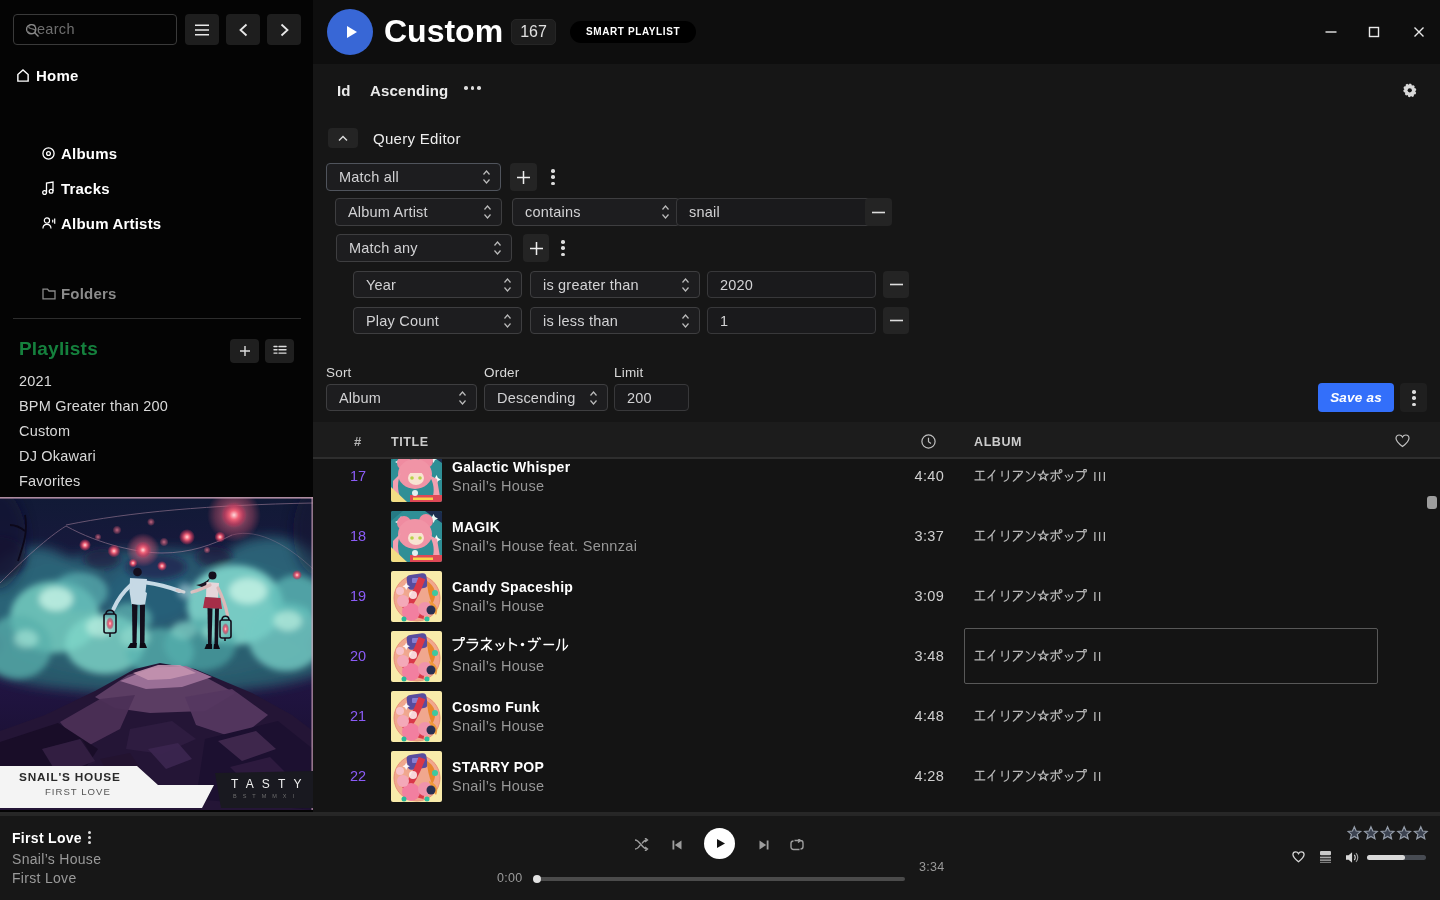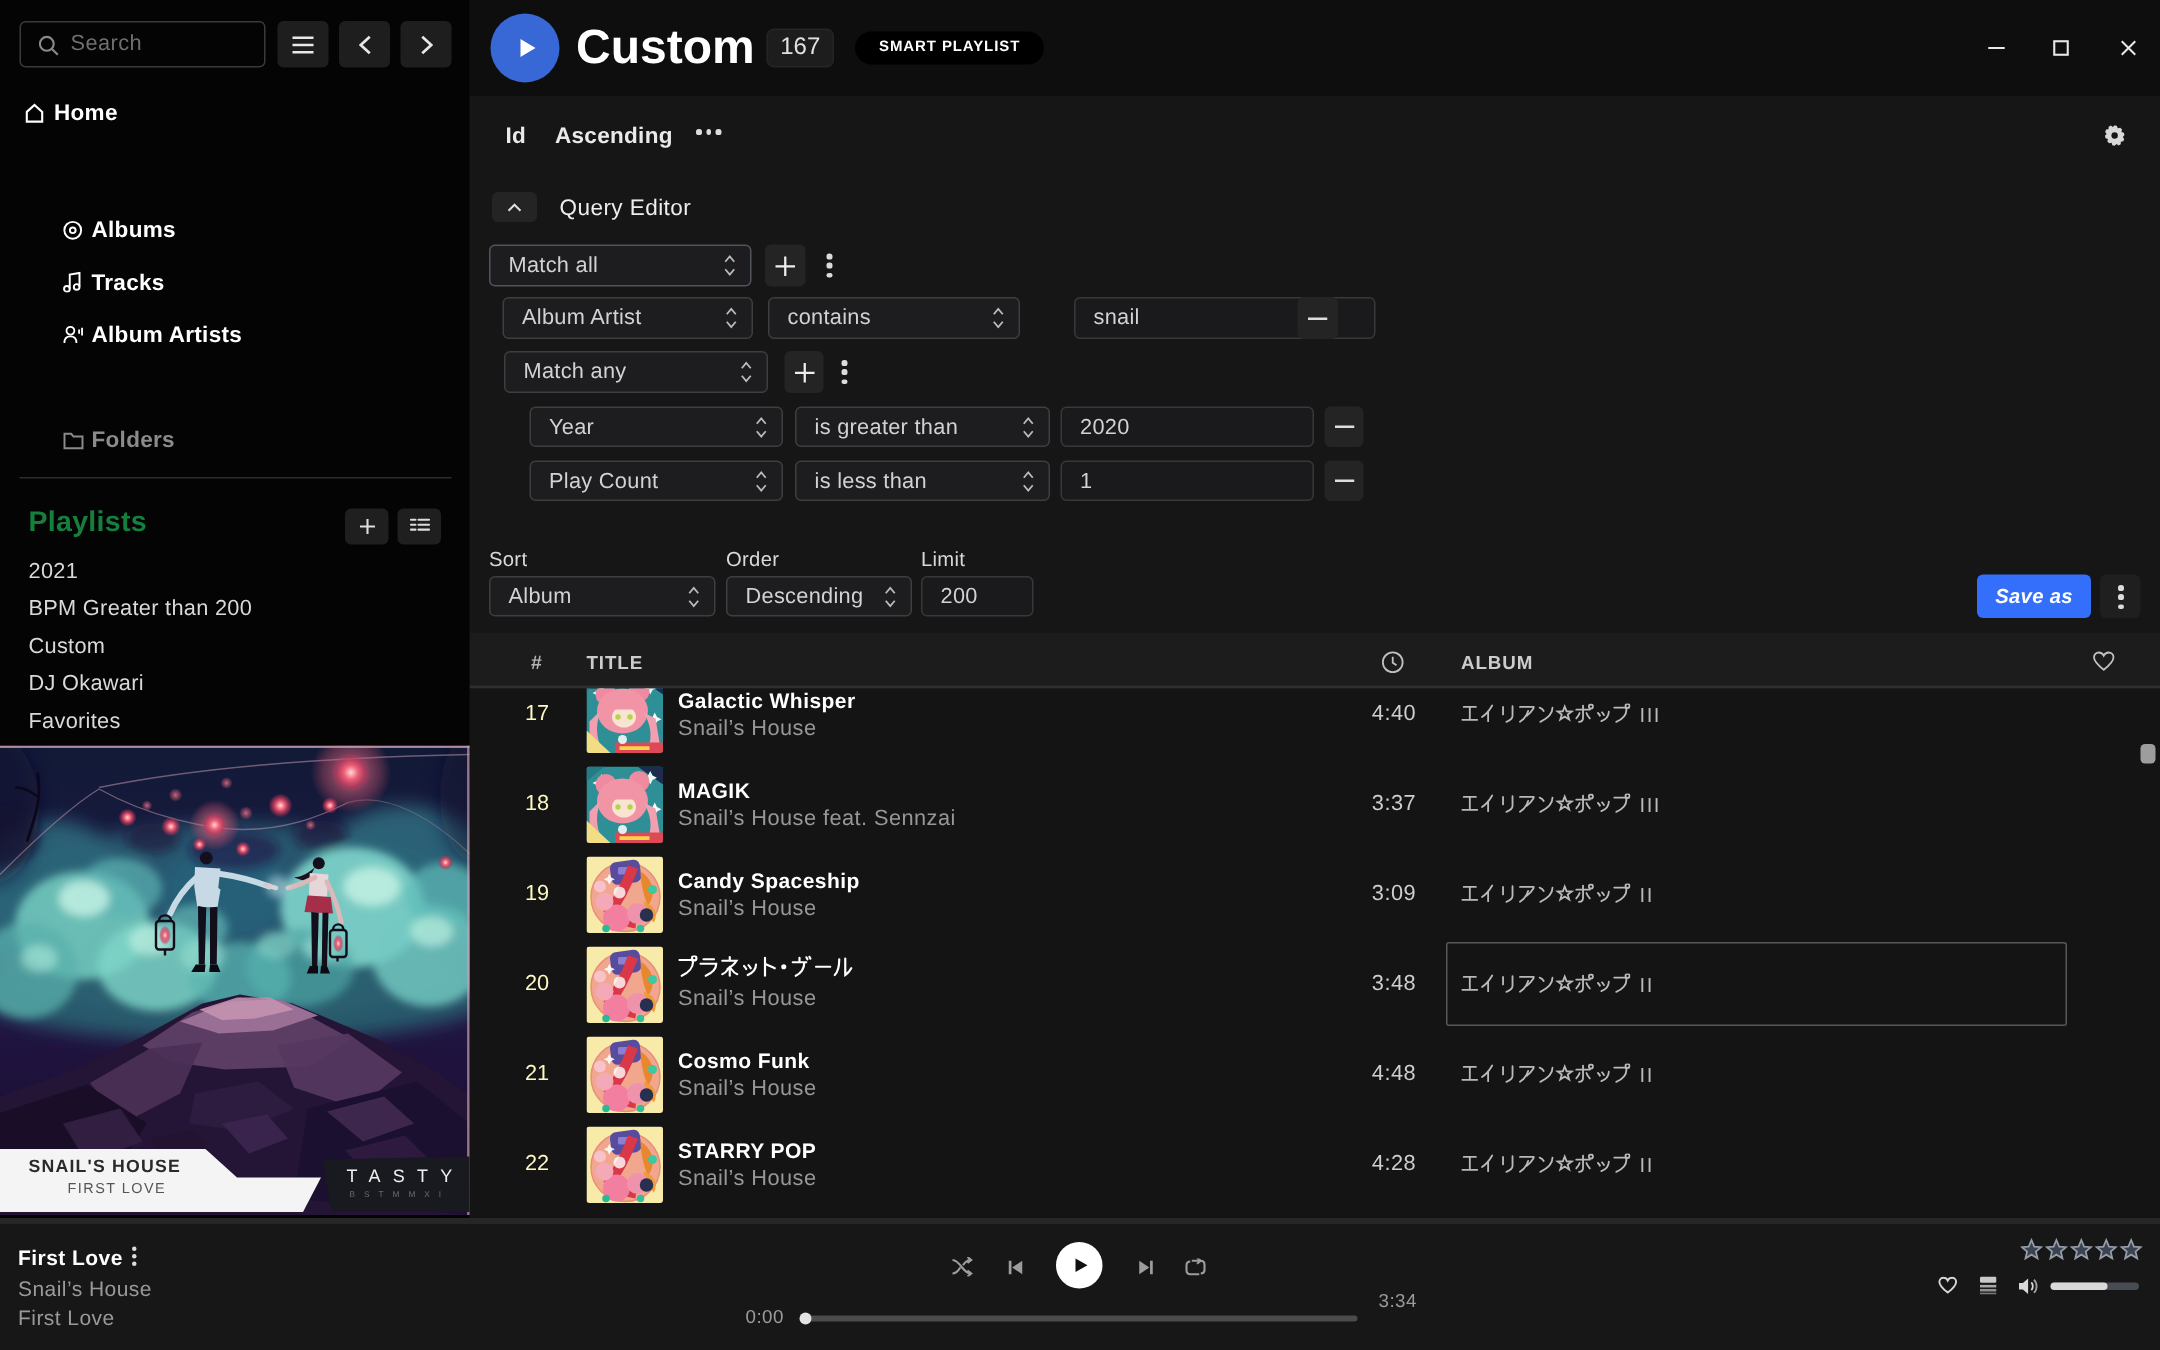--- a/index.html
+++ b/index.html
@@ -1,20 +1,20 @@
 <!DOCTYPE html>
 <html><head>
 <meta charset="utf-8">
 <style>
 *{margin:0;padding:0;box-sizing:border-box;font-family:"Liberation Sans",sans-serif;}
 html,body{width:1440px;height:900px;overflow:hidden;background:#0d0d0d;}
 #app{position:relative;width:1440px;height:900px;background:#141414;}
 
 #sidebar{position:absolute;left:0;top:0;width:313px;height:812px;background:#040404;z-index:5;}
-#search{position:absolute;left:13px;top:14px;width:164px;height:31px;border:1px solid #3a3a3a;border-radius:4px;color:#6f6f6f;font-size:14.5px;line-height:29px;padding-left:33px;letter-spacing:.3px;}
+#search{position:absolute;left:13px;top:14px;width:164px;height:31px;border:1px solid #3a3a3a;border-radius:4px;color:#6f6f6f;font-size:14.5px;line-height:29px;padding-left:13px;letter-spacing:.3px;}
 .topbtn{position:absolute;top:14px;width:34px;height:31px;background:#1e1e1e;border-radius:4px;color:#e8e8e8;display:flex;align-items:center;justify-content:center;}
 .navrow{position:absolute;left:0;width:313px;height:30px;display:flex;align-items:center;color:#fff;font-weight:bold;font-size:15px;letter-spacing:.2px;}
 .navrow .ic{position:absolute;left:16px;width:14px;height:14px;display:flex;align-items:center;}
 .navrow .txt{position:absolute;left:36px;}
 .subrow .ic{left:42px;}
 .subrow .txt{left:61px;}
 .dim{color:#8b8b8b;}
 #plheader{position:absolute;left:19px;top:338px;font-size:19px;font-weight:bold;color:#15803d;letter-spacing:.2px;}
 .plbtn{position:absolute;top:339px;width:29px;height:24px;background:#1f1f1f;border-radius:4px;color:#ddd;display:flex;align-items:center;justify-content:center;}
 .plitem{position:absolute;left:19px;width:280px;font-size:14.5px;color:#d9d9d9;letter-spacing:.2px;}
@@ -33,21 +33,21 @@
 .inp{position:absolute;height:28px;background:#1a1a1c;border:1px solid #38383a;border-radius:4px;color:#d2d2d4;font-size:14.5px;line-height:26px;padding-left:12px;letter-spacing:.2px;}
 .sqbtn{position:absolute;height:28px;background:#242424;border-radius:4px;color:#e8e8e8;display:flex;align-items:center;justify-content:center;}
 .dots3{position:absolute;width:4px;display:flex;flex-direction:column;justify-content:space-between;height:16px;}
 .dots3 i{width:3.5px;height:3.5px;border-radius:50%;background:#dcdcdc;}
 .flabel{position:absolute;color:#d8d8d8;font-size:13.5px;letter-spacing:.2px;}
 #saveas{position:absolute;left:1318px;top:383px;width:76px;height:29px;background:#336ffa;border-radius:4px;color:#fff;font-weight:bold;font-size:13.5px;text-align:center;line-height:29px;letter-spacing:.2px;font-style:italic;}
 
 #thead{position:absolute;left:313px;top:422px;width:1127px;height:37px;background:#1c1c1c;border-bottom:2px solid #2e2e2e;color:#c9c9c9;}
 #rows{position:absolute;left:313px;top:459px;width:1127px;height:353px;background:#141414;overflow:hidden;}
 .trow{position:absolute;left:0;width:1127px;height:60px;}
-.tnum{position:absolute;left:30px;top:0;width:30px;height:60px;line-height:60px;text-align:center;color:#fef9c3;font-size:14.5px;}
+.tnum{position:absolute;left:30px;top:0;width:30px;height:60px;line-height:60px;text-align:center;color:#8b5cf6;font-size:14.5px;}
 .thumb{position:absolute;left:78px;top:4.5px;width:51px;height:51px;border-radius:2px;overflow:hidden;}
 .ttitle{position:absolute;left:139px;top:13px;color:#fff;font-size:14px;font-weight:bold;letter-spacing:.3px;}
 .tartist{position:absolute;left:139px;top:32px;color:#979797;font-size:14.5px;letter-spacing:.3px;}
 .tdur{position:absolute;left:551px;top:0;width:80px;height:60px;line-height:60px;text-align:right;color:#cfcfcf;font-size:14.5px;letter-spacing:.3px;}
 .talbum{position:absolute;left:661px;top:0;height:60px;display:flex;align-items:center;color:#b9b9b9;font-size:14.5px;}
 .talbum .rn{margin-left:6px;letter-spacing:1px;font-size:13.5px;}
 
 #player{position:absolute;left:0;top:812px;width:1440px;height:88px;background:#171717;border-top:2px solid #272727;z-index:6;}
 .pgray{color:#9a9a9a;font-size:14px;letter-spacing:.3px;}
 </style>
@@ -349,21 +349,21 @@
       <i></i>
       <i></i>
     </div>
 
 <div class="sel" style="left:335px;top:198px;width:167px">Album Artist<svg class="ud" viewBox="0 0 9 16" fill="none" stroke="#bbb" stroke-width="1.2">
         <path d="M1.5,5.5 L4.5,2 L7.5,5.5 M1.5,10.5 L4.5,14 L7.5,10.5"></path>
       </svg></div>
 <div class="sel" style="left:512px;top:198px;width:168px">contains<svg class="ud" viewBox="0 0 9 16" fill="none" stroke="#bbb" stroke-width="1.2">
         <path d="M1.5,5.5 L4.5,2 L7.5,5.5 M1.5,10.5 L4.5,14 L7.5,10.5"></path>
       </svg></div>
-<div class="inp" style="left:716px;top:198px;width:201px">snail</div>
+<div class="inp" style="left:676px;top:198px;width:201px">snail</div>
 <div class="sqbtn" style="left:865px;top:198px;width:27px">
       <svg width="13" height="3" viewBox="0 0 13 3" stroke="#ddd" stroke-width="1.6">
         <path d="M0,1.5 H13"></path>
       </svg>
     </div>
 
 <div class="sel" style="left:336px;top:234px;width:176px">Match any<svg class="ud" viewBox="0 0 9 16" fill="none" stroke="#bbb" stroke-width="1.2">
         <path d="M1.5,5.5 L4.5,2 L7.5,5.5 M1.5,10.5 L4.5,14 L7.5,10.5"></path>
       </svg></div>
 <div class="sqbtn" style="left:523px;top:234px;width:26px">

